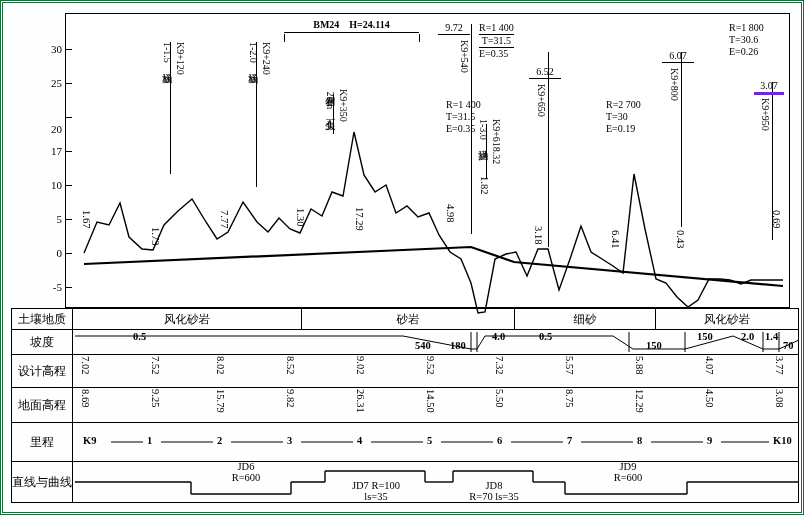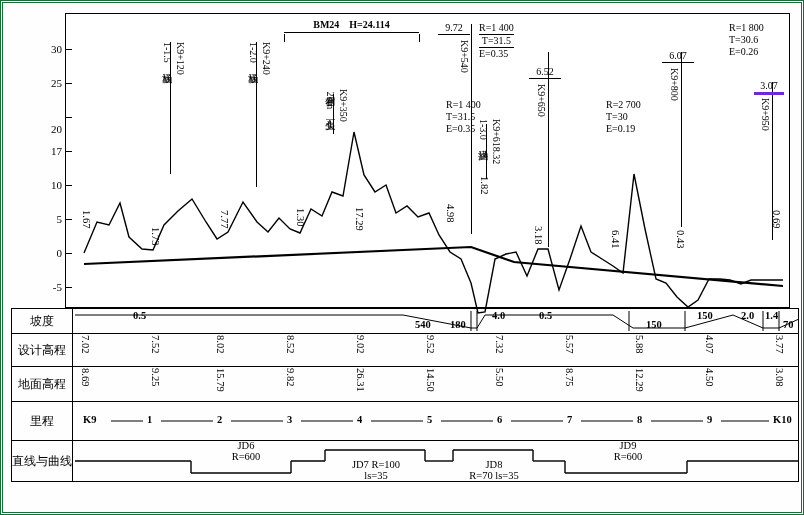--- a/index.html
+++ b/index.html
@@ -218,20 +218,27 @@
       <div class="vline" style="left:706px;top:68px;height:158px;"></div>
       <div class="ann" style="left:688px;top:66px;width:30px;text-align:center;border-bottom:3px solid #6d28d9;">3.07</div>
       <div class="ann vert" style="left:693px;top:84px;">K9+950</div>
 
     </div>
   </div>
 
   <table class="tbl">
 
     <tbody>
+        <tr>
+      <td class="rowhead">土壤地质</td>
+      <td colspan="1" style="width:228px;">风化砂岩</td>
+      <td style="width:212px;">砂岩</td>
+      <td style="width:140px;">细砂</td>
+      <td>风化砂岩</td>
+    </tr>
 
     <tr>
       <td class="rowhead">坡度</td>
       <td colspan="4" style="padding:0;">
         <div class="slopecell">
           <svg width="730" height="24" viewBox="0 0 730 24" style="position:absolute;left:0;top:0;">
             <line x1="2" y1="6" x2="330" y2="6" stroke="#000" stroke-width="1"></line>
             <line x1="330" y1="6" x2="398" y2="19" stroke="#000" stroke-width="1"></line>
             <line x1="398" y1="19" x2="404" y2="19" stroke="#000" stroke-width="1"></line>
             <line x1="404" y1="19" x2="412" y2="6" stroke="#000" stroke-width="1"></line>

